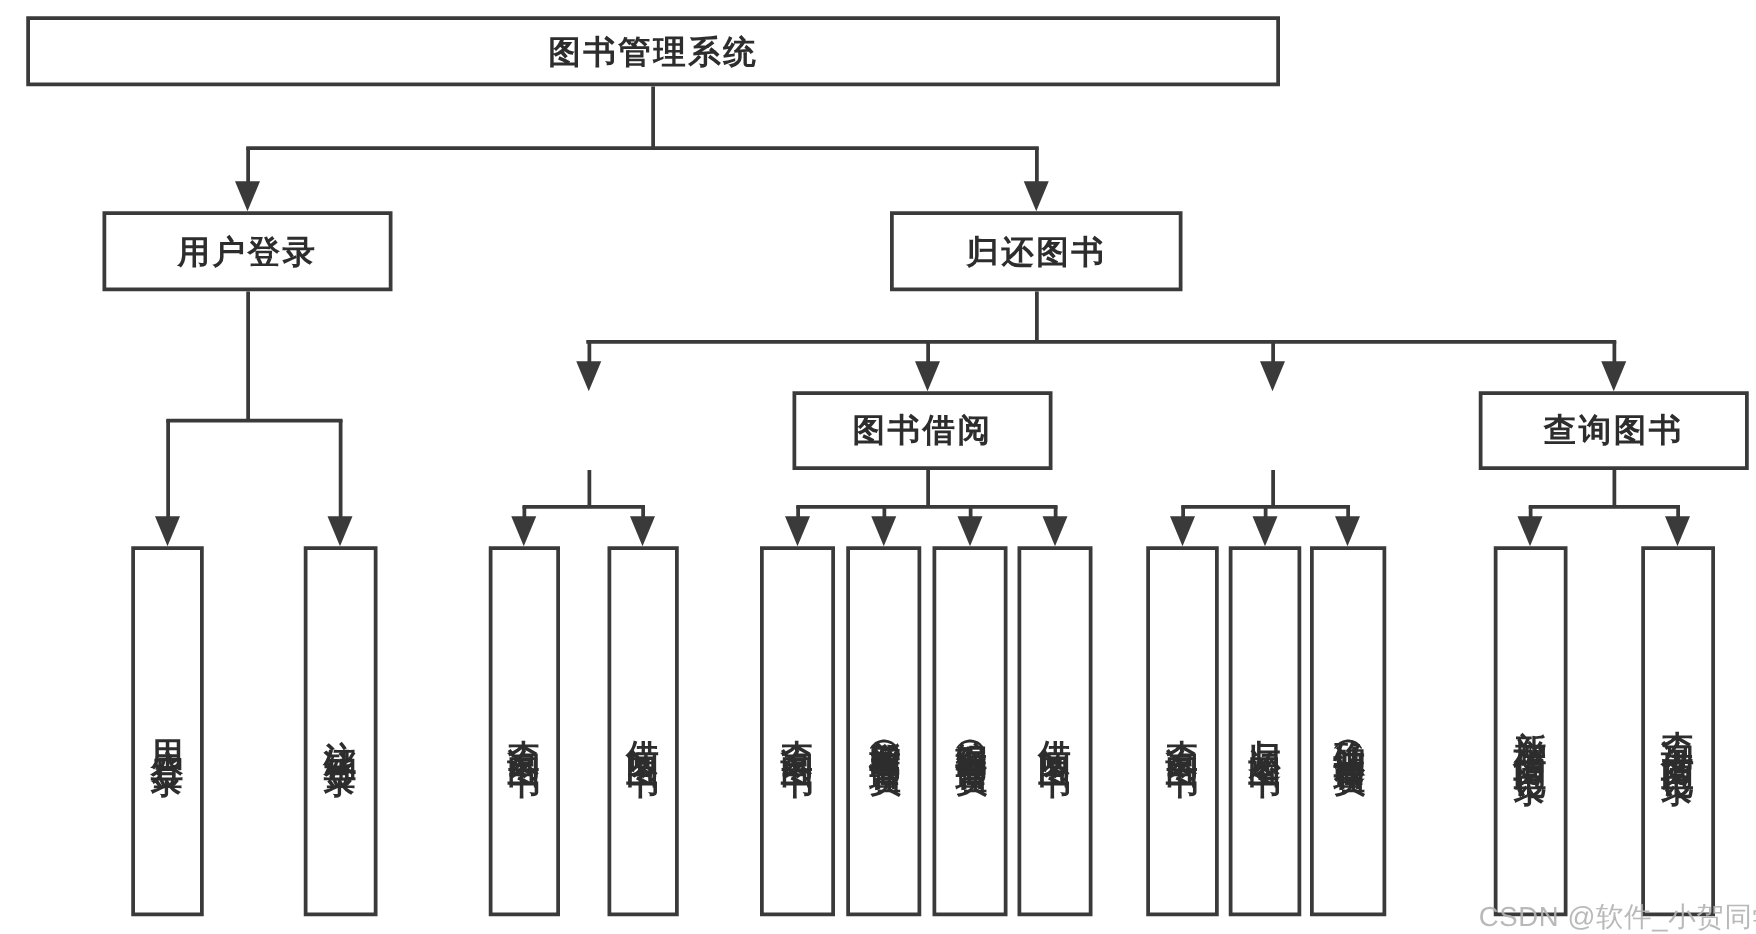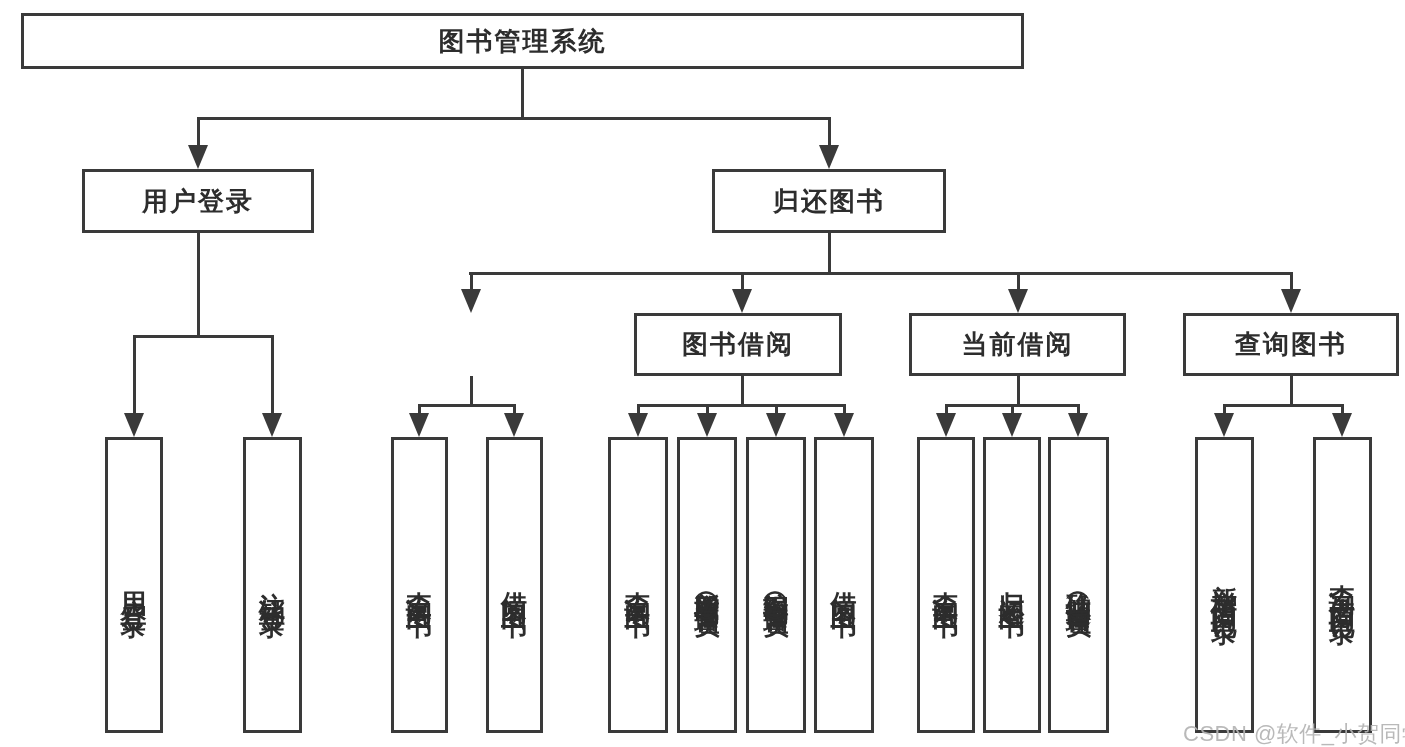--- a/index.html
+++ b/index.html
@@ -117,23 +117,20 @@
     </div>
     <div class="node h" style="left: 82px; top: 169px; width: 232px; height: 64px;">
       <span>用户登录</span>
     </div>
     <div class="node h" style="left: 712px; top: 169px; width: 234px; height: 64px;">
       <span>归还图书</span>
     </div>
     <div class="node h" style="left: 634px; top: 313px; width: 208px; height: 63px;">
       <span>图书借阅</span>
     </div>
-    <div class="node h" style="left: 909px; top: 313px; width: 217px; height: 63px;">
-      <span>当前借阅</span>
-    </div>
     <div class="node h" style="left: 1183px; top: 313px; width: 216px; height: 63px;">
       <span>查询图书</span>
     </div>
     <div class="node v" style="left: 105px; top: 437px; width: 58px; height: 296px;">
       <span>用户登录</span>
     </div>
     <div class="node v" style="left: 243px; top: 437px; width: 59px; height: 296px;">
       <span>注销登录</span>
     </div>
     <div class="node v" style="left: 391px; top: 437px; width: 57px; height: 296px;">

